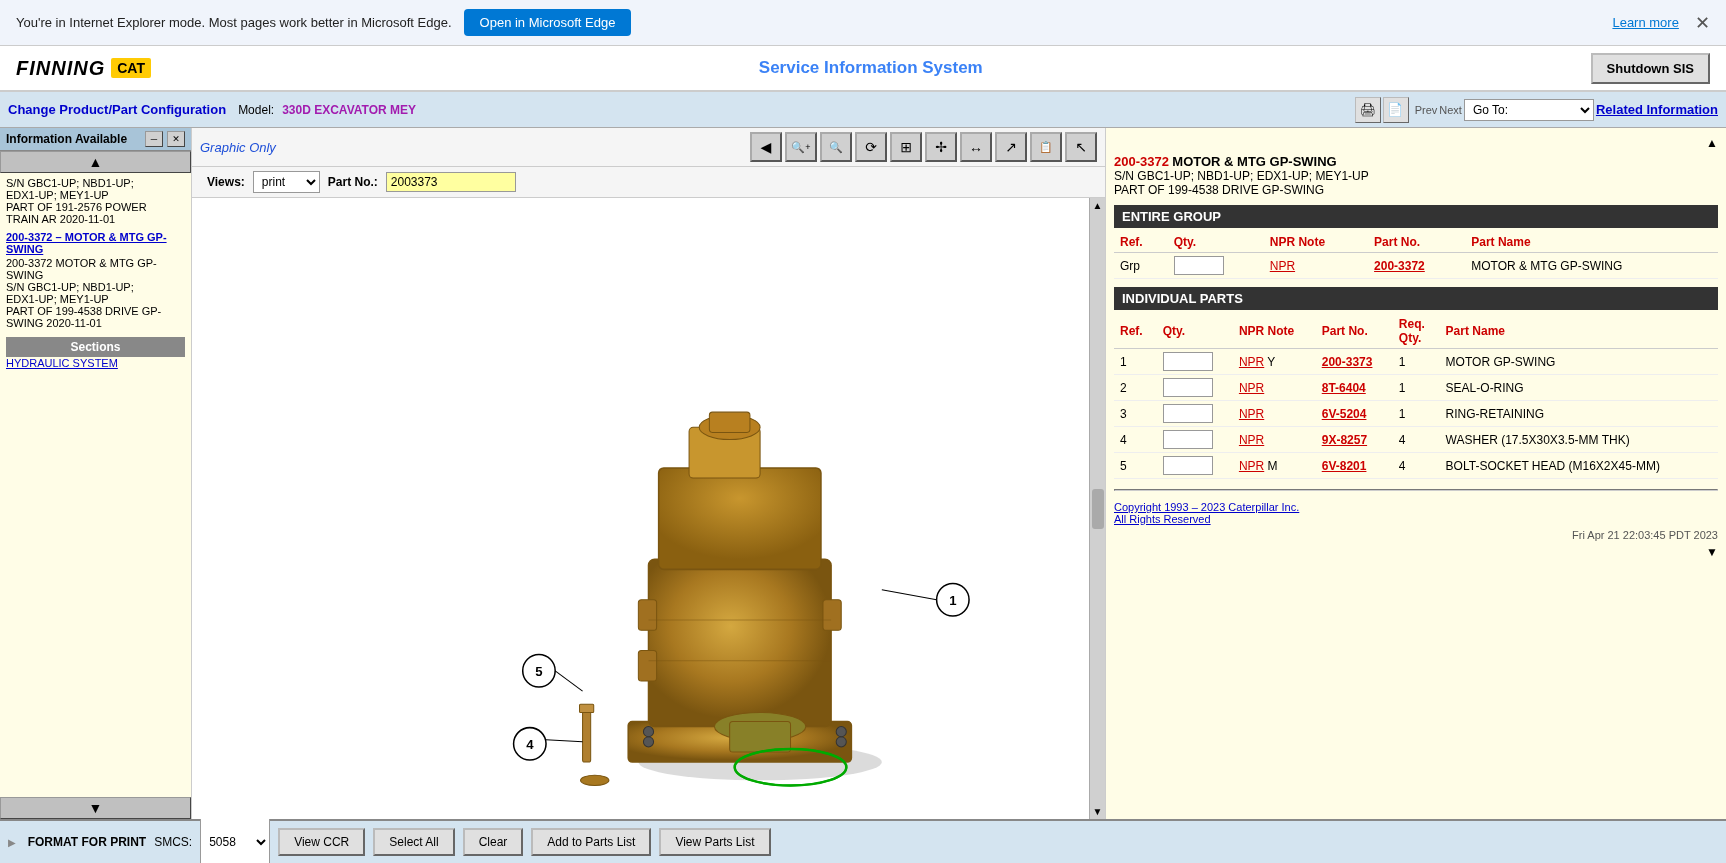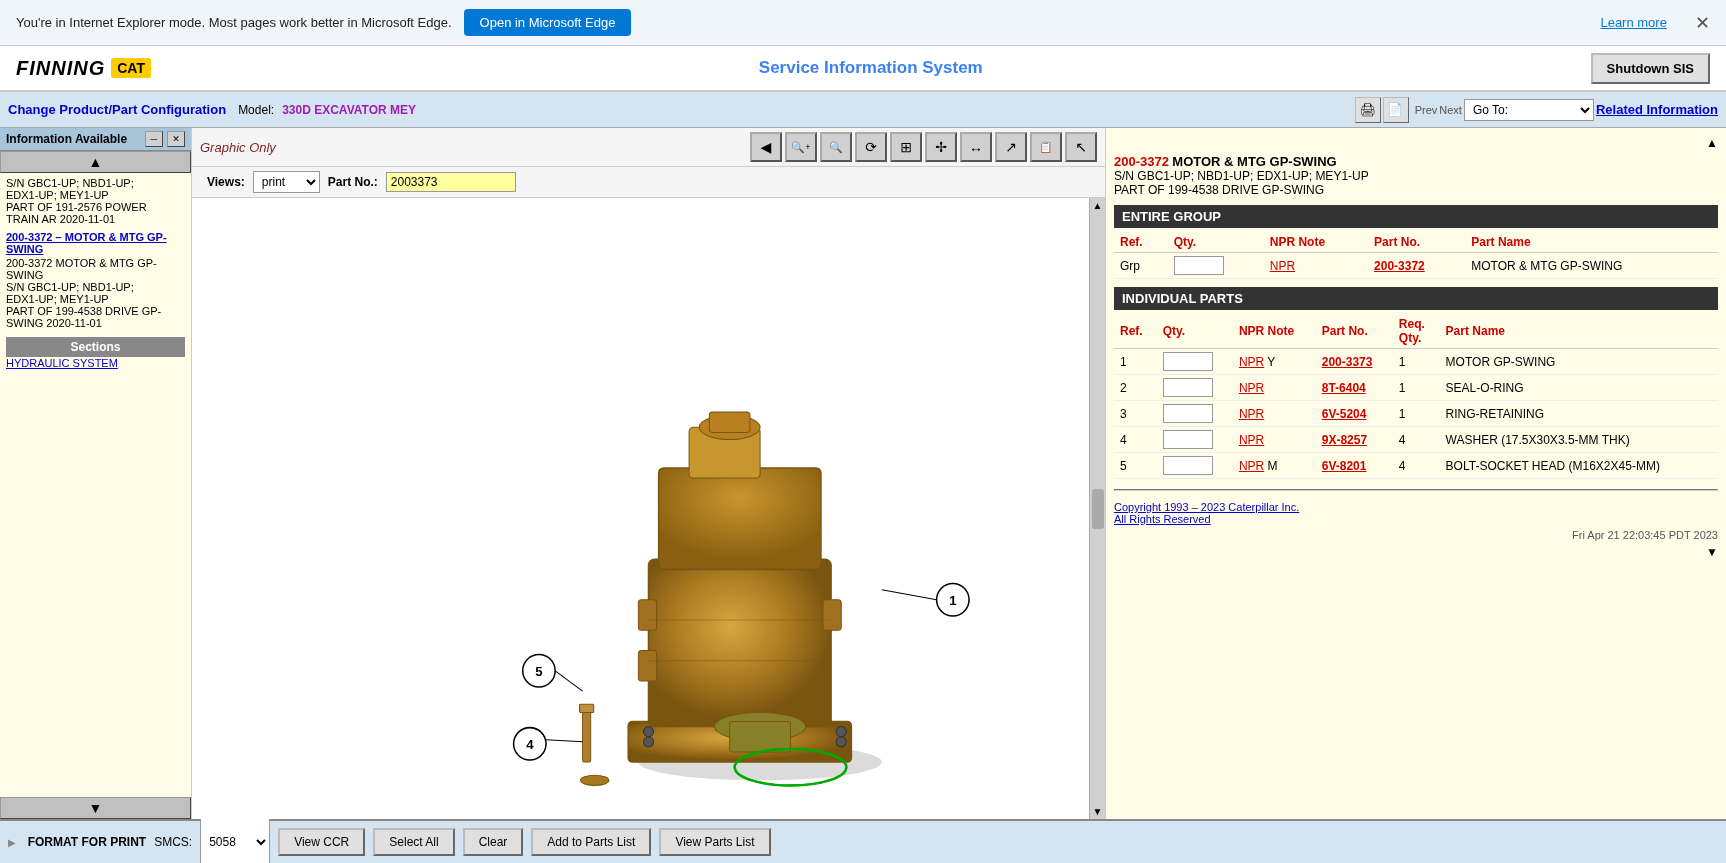--- a/index.html
+++ b/index.html
@@ -9,21 +9,21 @@
     #ie-bar {
       background: #f0f4fb;
       border-bottom: 1px solid #ccc;
       padding: 6px 16px;
       display: flex;
       align-items: center;
       justify-content: space-between;
       height: 46px;
     }
     #ie-bar-left { display: flex; align-items: center; gap: 12px; font-size: 13px; color: #222; }
-    #ie-bar-right { display: flex; align-items: center; gap: 28px; }
+    #ie-bar-right { display: flex; align-items: center; gap: 16px; }
     .open-edge-btn {
       background: #0078d4;
       color: #fff;
       border: none;
       border-radius: 4px;
       padding: 6px 16px;
       font-size: 13px;
       cursor: pointer;
     }
     .learn-more-link { color: #0078d4; text-decoration: underline; font-size: 13px; cursor: pointer; }
@@ -143,21 +143,21 @@
       position: relative;
     }
     #graphic-header {
       display: flex;
       align-items: center;
       justify-content: space-between;
       padding: 4px 8px;
       border-bottom: 1px solid #ccc;
       background: #f5f5f5;
     }
-    #graphic-only-label { color: #7f1d1d; font-size: 13px; font-style: italic; }
+    #graphic-only-label { color: #1d4ed8; font-size: 13px; font-style: italic; }
     .toolbar-icons { display: flex; gap: 3px; }
     .toolbar-btn {
       background: #d0d0d0;
       border: 2px outset #aaa;
       width: 32px; height: 30px;
       cursor: pointer;
       display: flex; align-items: center; justify-content: center;
       font-size: 14px;
     }
     #views-row {

